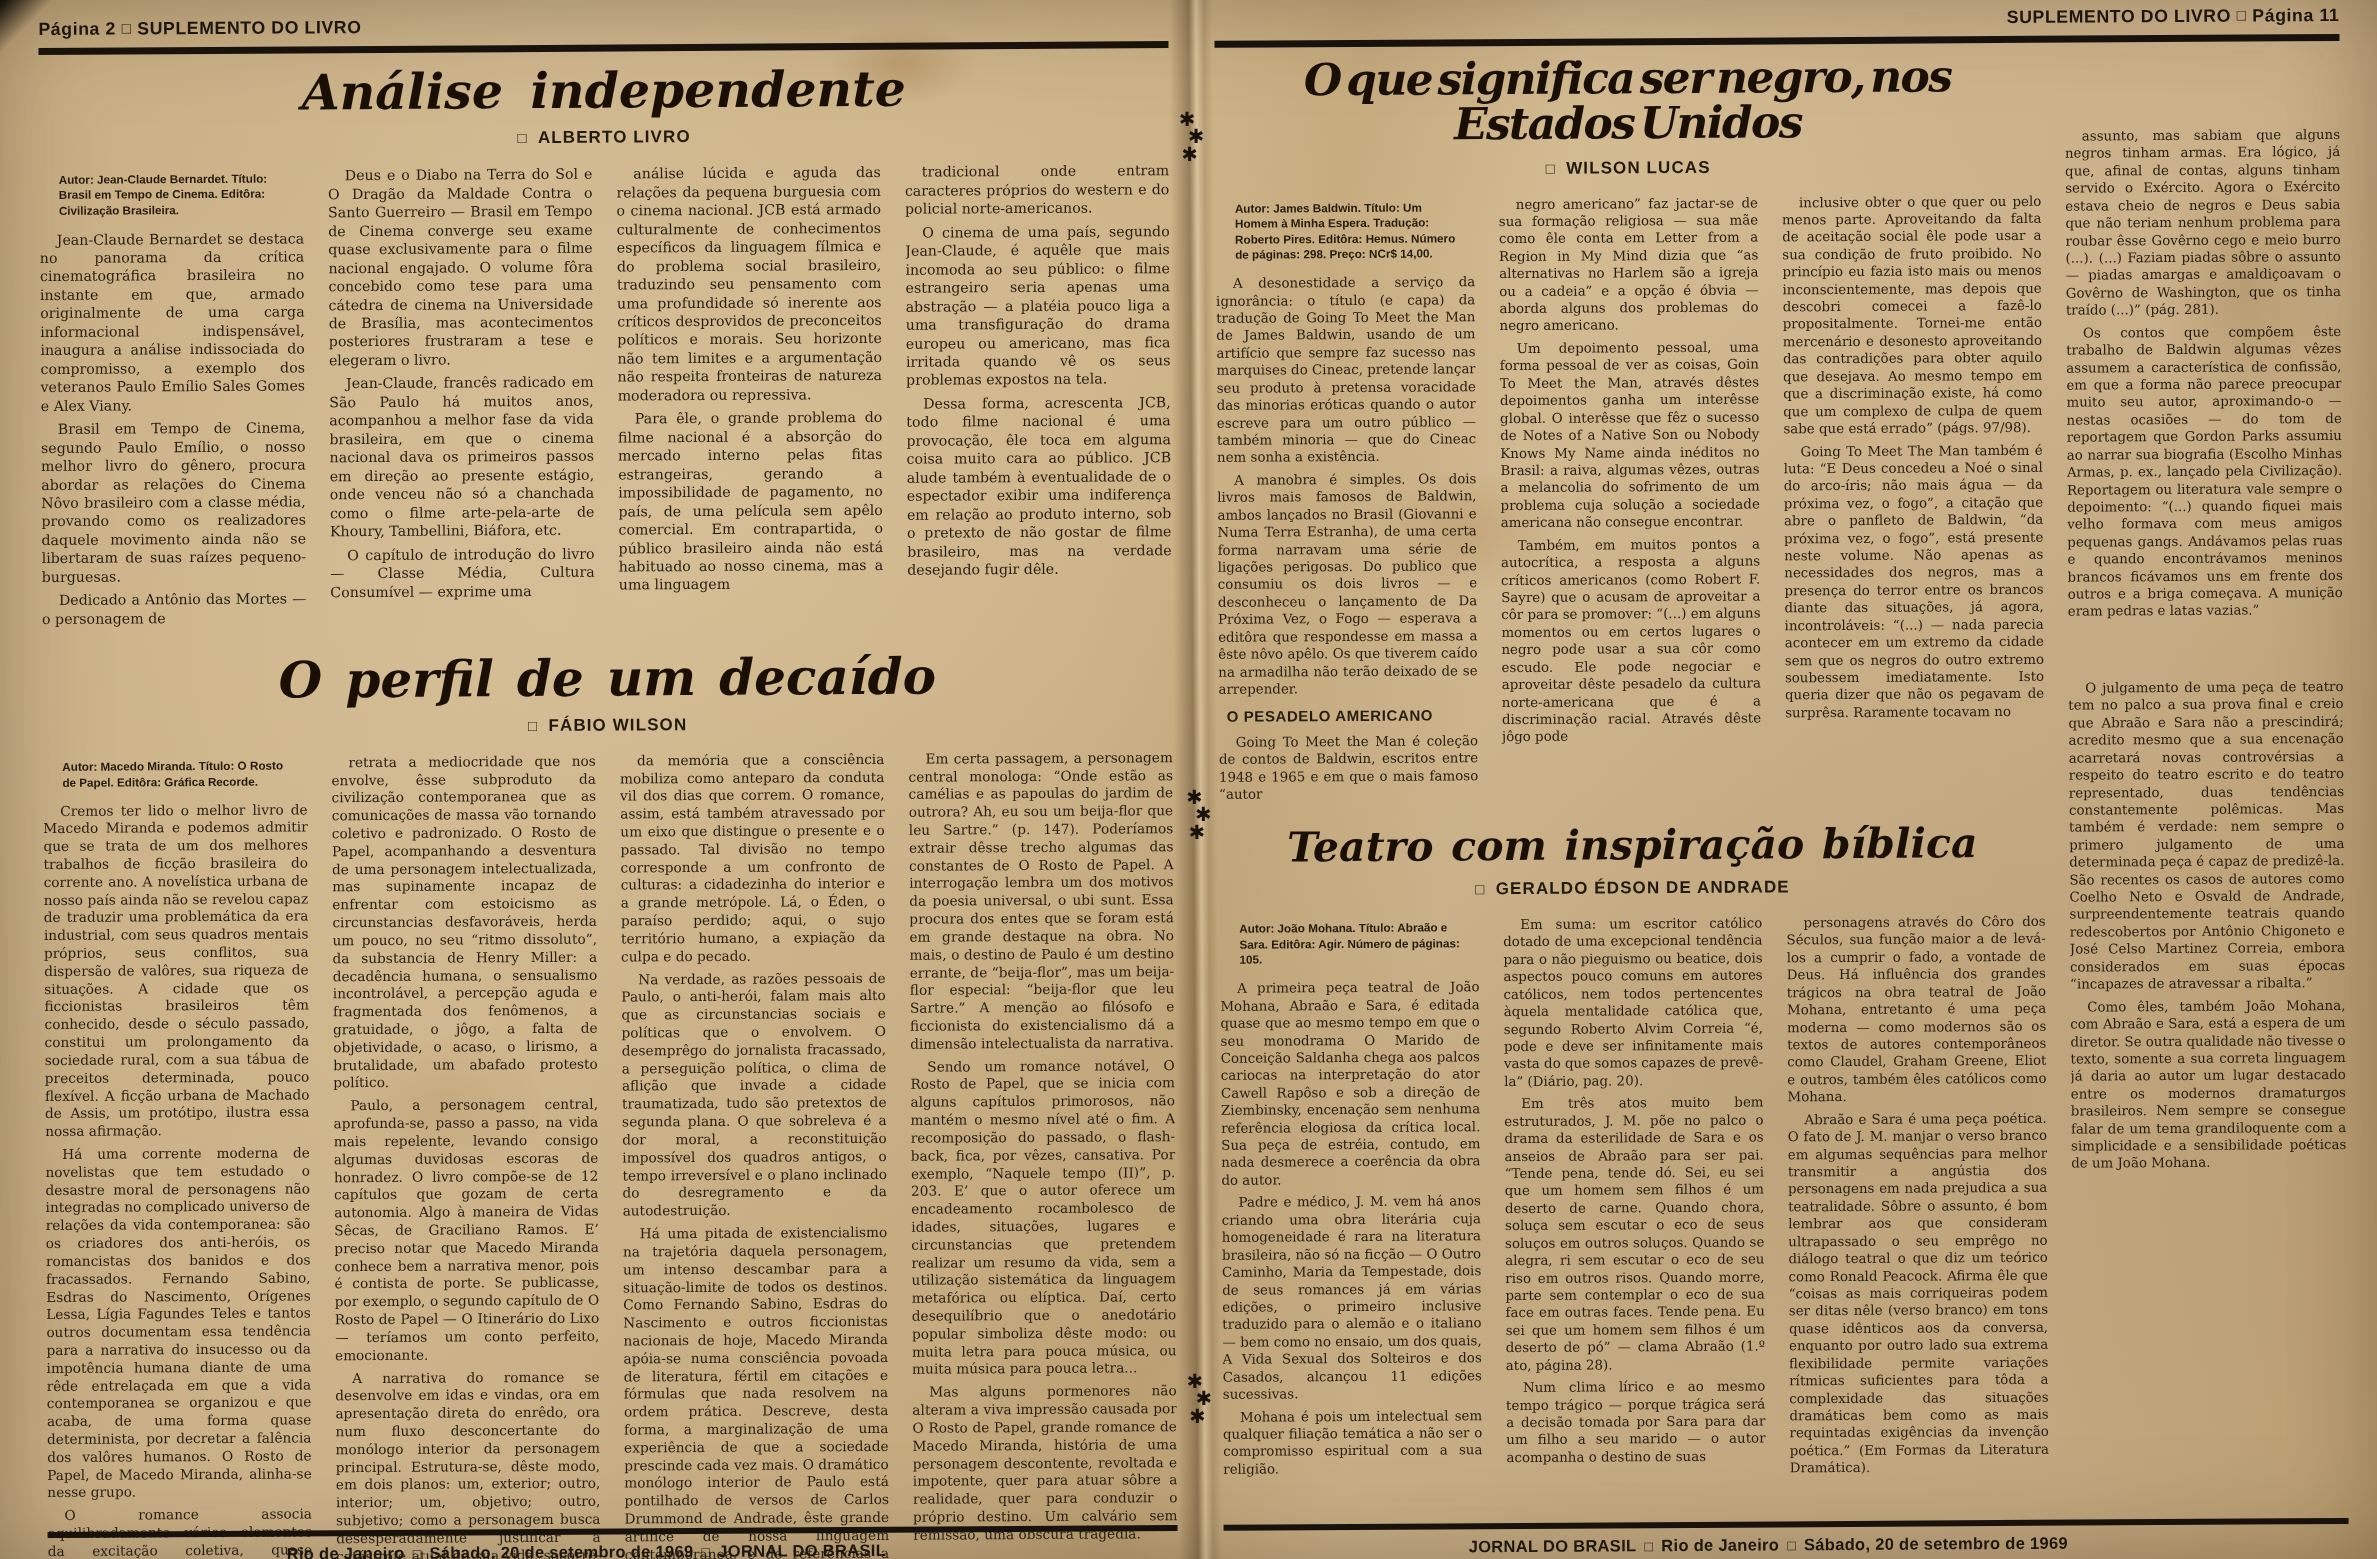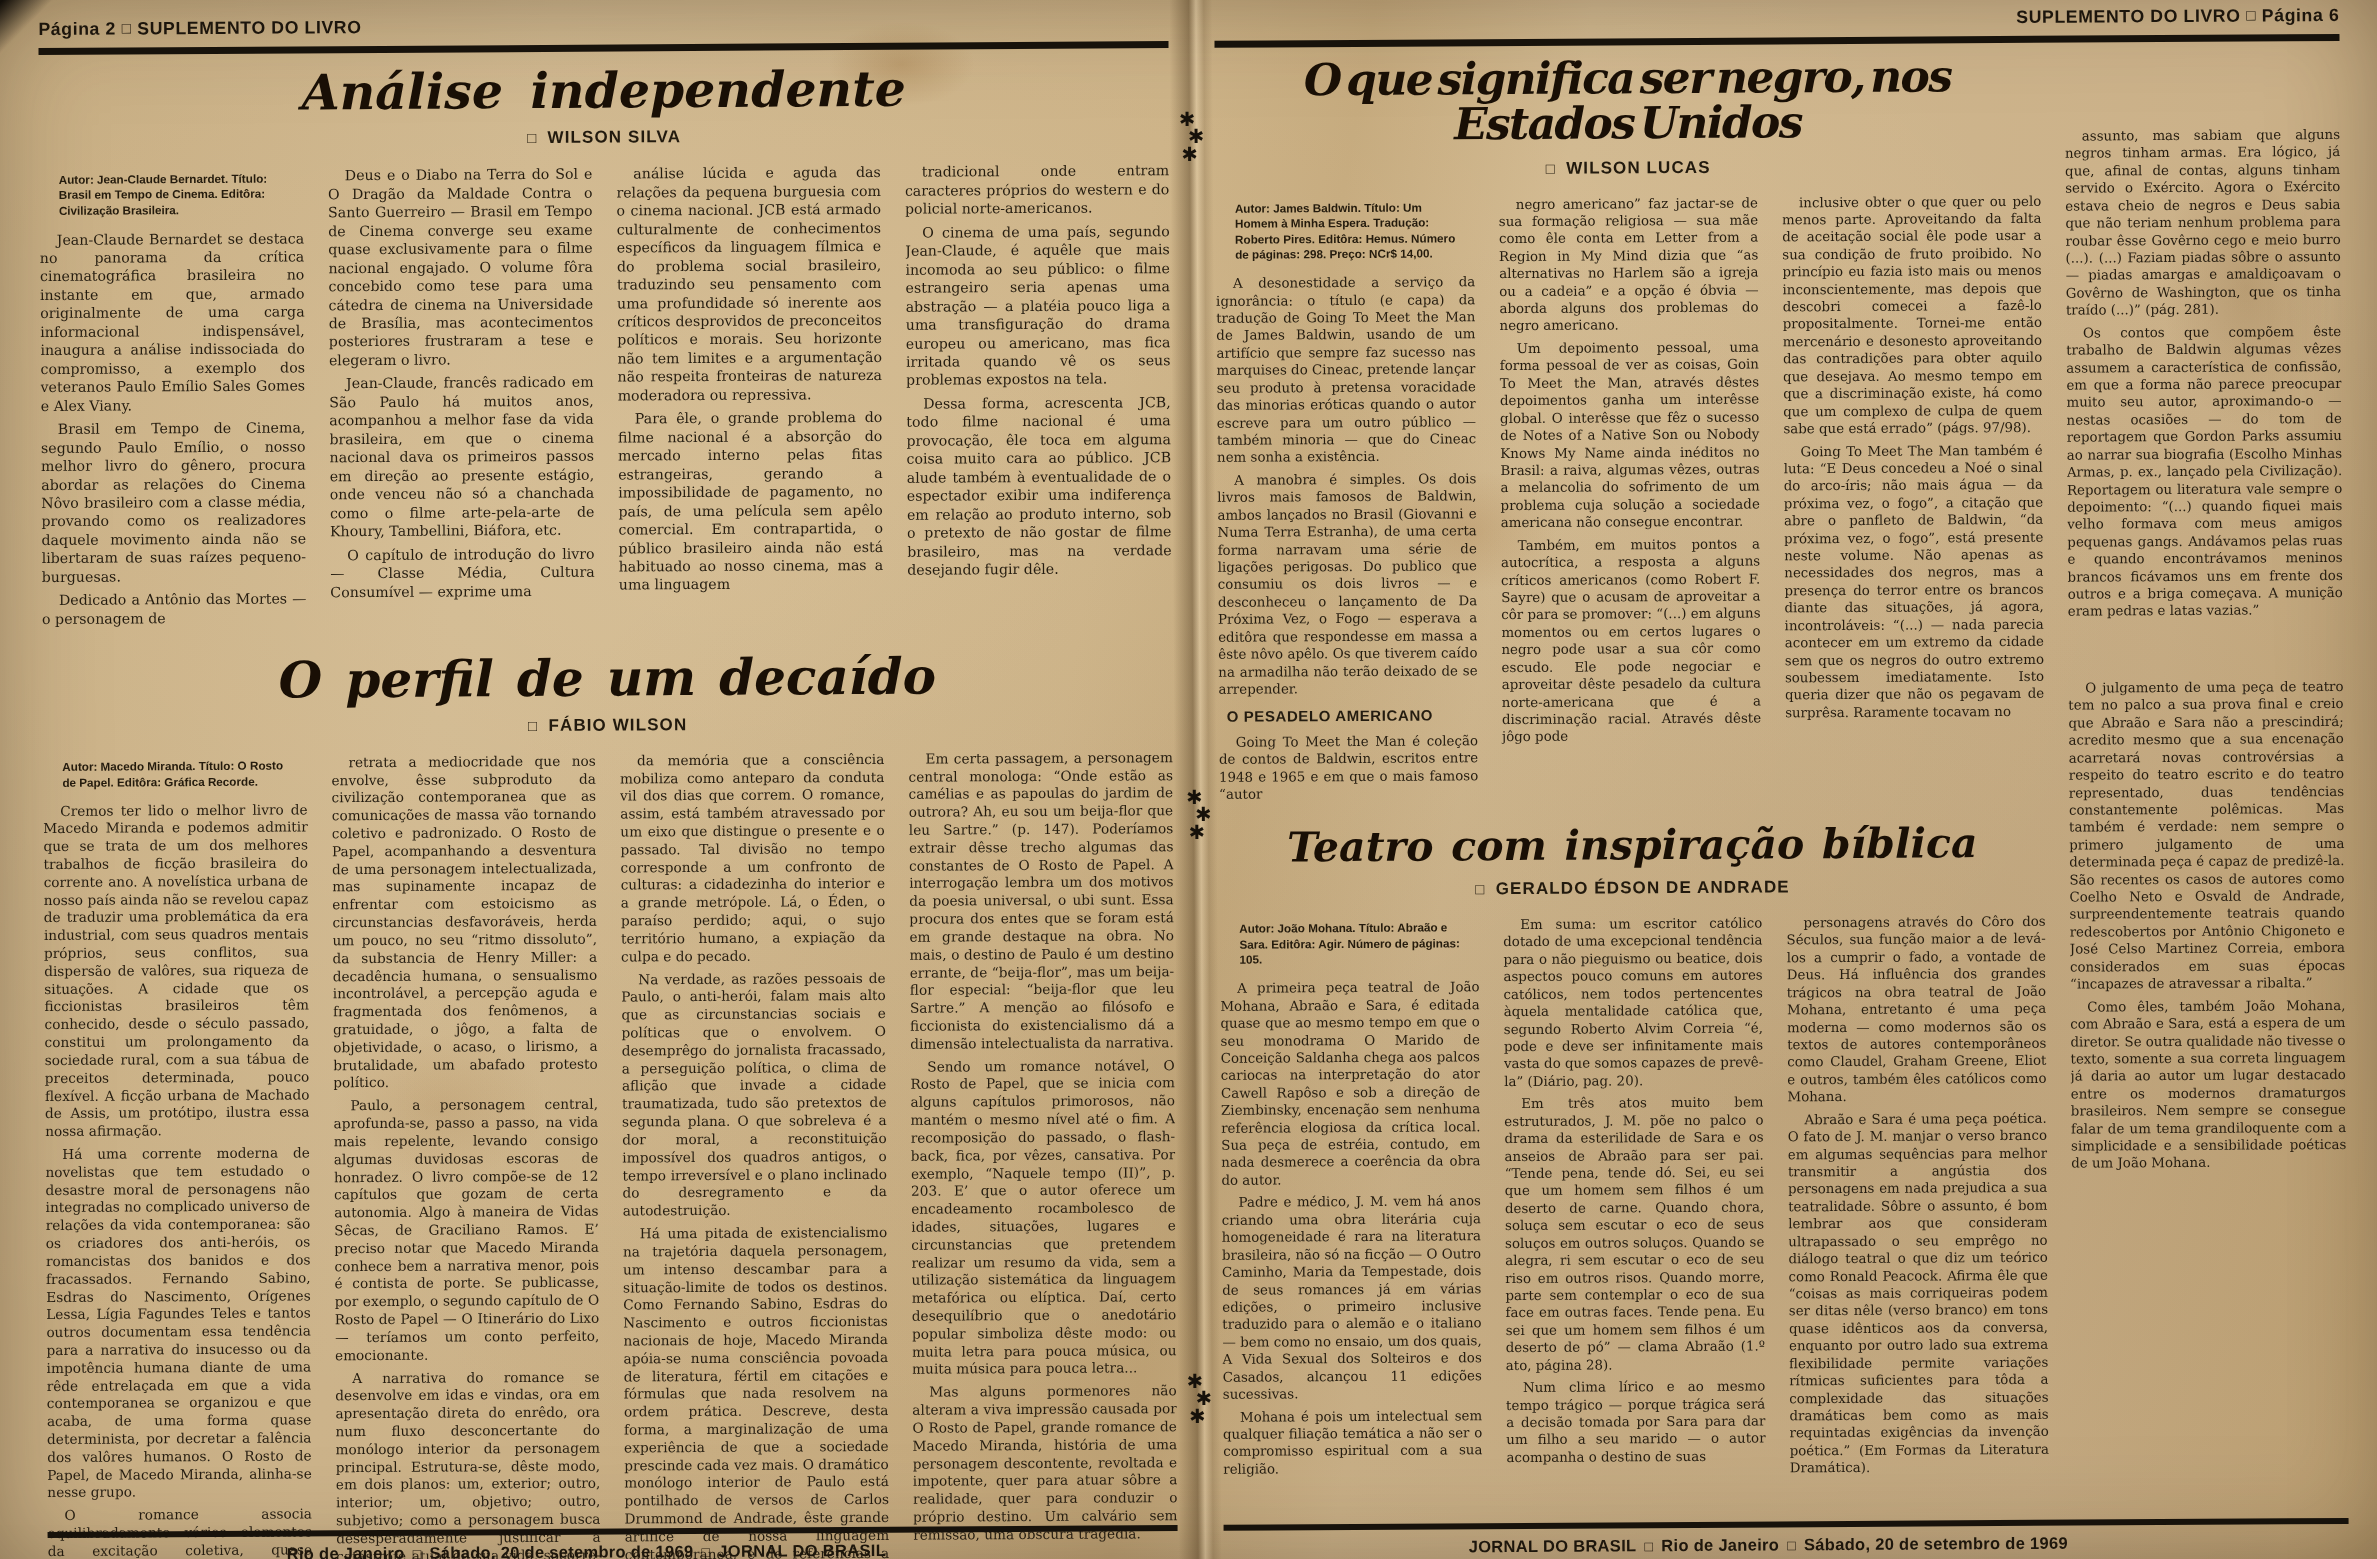--- a/index.html
+++ b/index.html
@@ -98,21 +98,21 @@
   <div class="stain" style="left:364px;top:1059px;width:216px;height:148px;background:radial-gradient(ellipse,rgba(150,105,50,.16),rgba(0,0,0,0) 70%);"></div>
   <div class="stain" style="left:2198px;top:182px;width:171px;height:285px;background:radial-gradient(ellipse,rgba(120,85,40,.22),rgba(0,0,0,0) 70%);"></div>
 
   <div class="page page-left">
     <div class="pghead">
       <span>Página 2</span><span class="sq">□</span><span>SUPLEMENTO DO LIVRO</span>
     </div>
 
     <div class="headline h-a1">Análise independente</div>
     <div class="byline">
-      <span class="sq">□</span><span>WILSON SILVA</span>
+      <span class="sq">□</span><span>ALBERTO LIVRO</span>
     </div>
     <div class="colrow fs-a1">
       <div class="col">
         <div class="credit">Autor: Jean-Claude Bernardet. Título: Brasil em Tempo de Cinema. Editôra: Civilização Brasileira.</div>
         <div>
             <p>Jean-Claude Bernardet se destaca no panorama da crítica cinematográfica brasileira no instante em que, armado originalmente de uma carga informacional indispensável, inaugura a análise indissociada do compromisso, a exemplo dos veteranos Paulo Emílio Sales Gomes e Alex Viany.</p>
             <p>Brasil em Tempo de Cinema, segundo Paulo Emílio, o nosso melhor livro do gênero, procura abordar as relações do Cinema Nôvo brasileiro com a classe média, provando como os realizadores daquele movimento ainda não se libertaram de suas raízes pequeno-burguesas.</p>
             <p>Dedicado a Antônio das Mortes — o personagem de</p>
           </div>
       </div>
@@ -174,21 +174,21 @@
         </div>
     </div>
 
     <div class="footer fl">
       <span>Rio de Janeiro</span><span class="sq">□</span><span>Sábado, 20 de setembro de 1969</span><span class="sq">□</span><span>JORNAL DO BRASIL</span>
     </div>
   </div>
 
   <div class="page page-right">
     <div class="pghead right">
-      <span>SUPLEMENTO DO LIVRO</span><span class="sq">□</span><span>Página 6</span>
+      <span>SUPLEMENTO DO LIVRO</span><span class="sq">□</span><span>Página 11</span>
     </div>
 
     <div class="rp-wrap">
       <div class="rp-main">
 
         <div class="headline h-a3">O que significa ser negro, nos Estados Unidos</div>
         <div class="byline">
           <span class="sq">□</span><span>WILSON LUCAS</span>
         </div>
         <div class="colrow fs-r">

